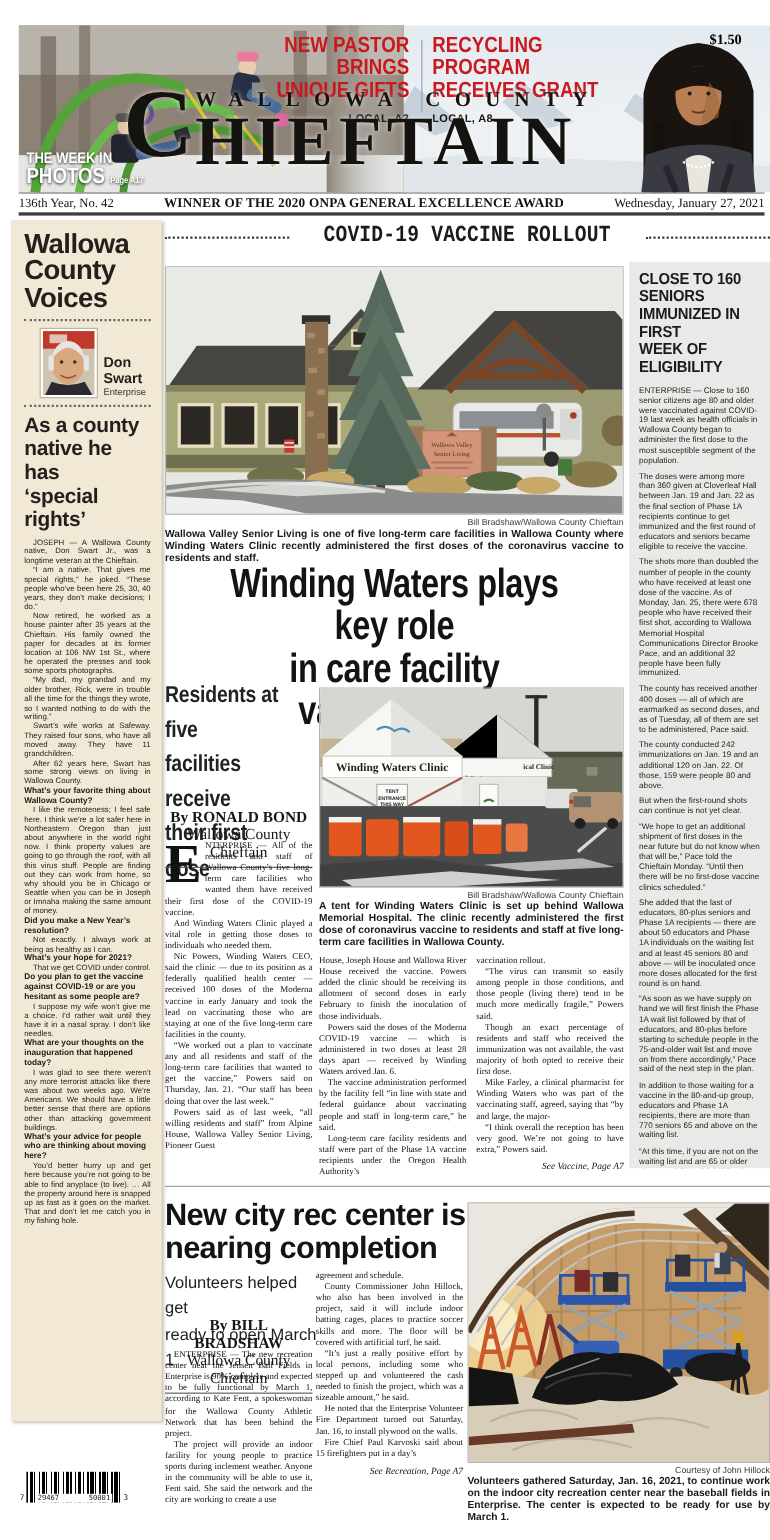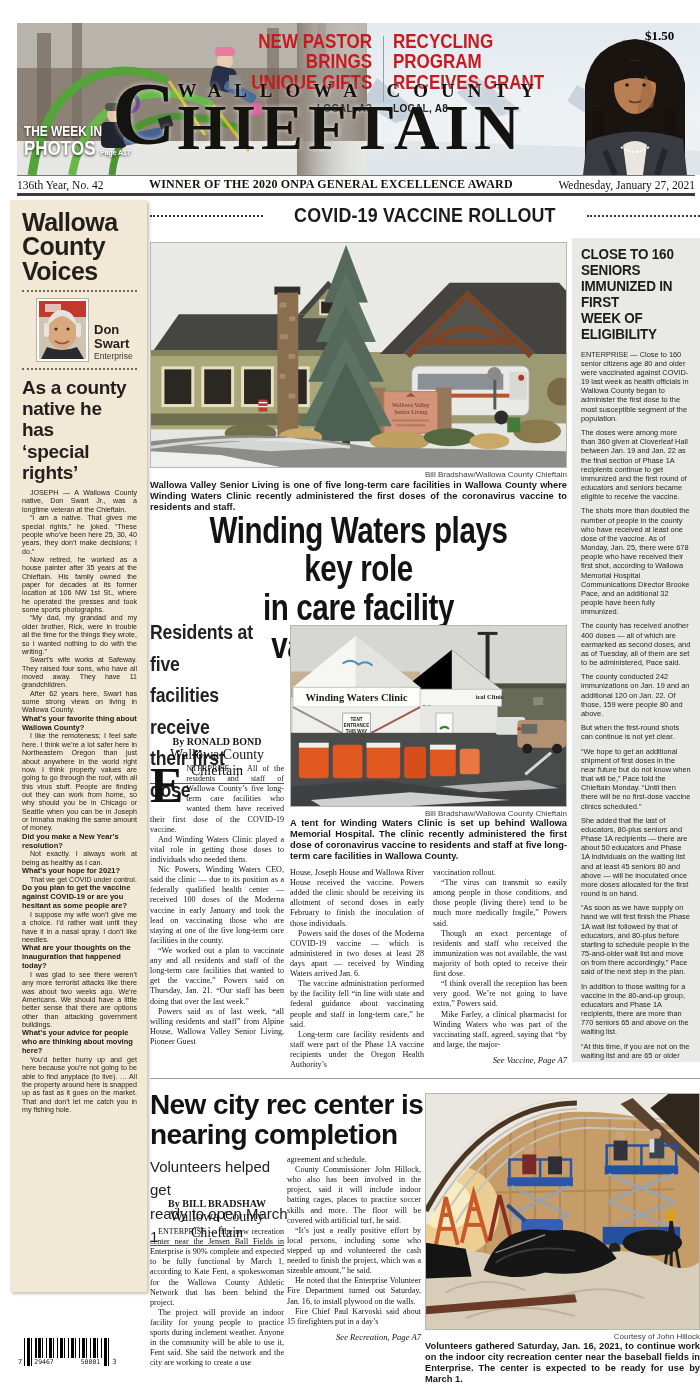--- a/index.html
+++ b/index.html
@@ -11,21 +11,21 @@
   .condL{display:inline-block;transform:scaleX(0.85);transform-origin:left;}
   .condR{display:inline-block;transform:scaleX(0.85);transform-origin:right;}
 
   
   .m-photo{left:17px;top:23px;width:683px;height:152px;}
   .teaser{font-weight:bold;color:#c8191f;font-size:20px;line-height:1.02;}
   .teaser .ref{color:#15120f;font-size:10px;margin-top:12px;font-weight:bold;letter-spacing:.3px;}
   .vdiv{width:1px;background:#90a0ae;}
   .price{font-family:"Liberation Serif",serif;font-weight:bold;font-size:13px;color:#000000;}
   .promo{color:#fff;font-weight:bold;text-shadow:0 1px 3px rgba(0,0,0,.85);line-height:1;}
-  .promo .l1{font-size:14px;}
+  .promo .l1{font-size:14px;margin-top:12px;}
   .promo .l2{font-size:20px;}
   .promo .pg{font-size:8px;font-weight:bold;}
   .nameplate{display:flex;align-items:flex-start;color:#15130f;
              font-family:"Liberation Serif",serif;text-shadow:0 0 5px rgba(255,255,255,.7);}
   .np-c{font-size:88px;line-height:.78;font-weight:bold;}
   .np-right{margin-left:2px;}
   .np-top{font-size:19px;letter-spacing:13px;font-weight:600;white-space:nowrap;}
   .np-rest{font-size:63px;line-height:.82;font-weight:bold;letter-spacing:5px;margin-top:1px;white-space:nowrap;}
   .infobar{left:17px;top:175px;width:678px;height:17px;display:flex;justify-content:space-between;
            align-items:center;border-top:1px solid #777;border-bottom:3px solid #3c3c3c;
@@ -50,35 +50,35 @@
   .barcode{left:18px;top:1338px;width:102px;}
   .bc-wrap{display:flex;align-items:flex-end;gap:2px;}
   .bc-digit{font-size:7px;font-family:"DejaVu Sans Mono",monospace;}
   .bc-bars{width:86px;height:28px;background:repeating-linear-gradient(90deg,
      #000 0,#000 1.5px,#fff 1.5px,#fff 3px,#000 3px,#000 6px,#fff 6px,#fff 7px,
      #000 7px,#000 8px,#fff 8px,#fff 11px);position:relative;}
   .bc-nums{position:absolute;left:8px;right:8px;bottom:0;background:#fff;font-size:6.5px;
      font-family:"DejaVu Sans Mono",monospace;display:flex;justify-content:space-between;padding:0 2px;}
 
   
-  .banner{left:150px;top:203px;width:550px;display:flex;align-items:flex-start;gap:8px;}
+  .banner{left:150px;top:203px;width:550px;display:flex;align-items:flex-start;gap:8px;font-family:Liberation Mono, monospace;}
   .banner .line{flex:1;border-top:2px dotted #3a3a3a;margin-top:12px;}
   .banner .txt{font-size:21px;font-weight:bold;color:#1b1b1b;letter-spacing:.2px;white-space:nowrap;}
 
   
   .ph{border:1px solid #b5b5b2;box-sizing:border-box;}
   .credit{font-size:8px;color:#3c3c3a;text-align:right;}
   .caption{font-weight:bold;font-size:9.3px;line-height:1.2;color:#181818;text-align:justify;}
 
   
   .mainhead{left:150px;top:512px;width:417px;text-align:center;font-size:37px;font-weight:bold;
             line-height:1.04;color:#131313;letter-spacing:-.5px;}
   .deck{left:150px;top:616px;width:140px;font-size:21px;line-height:1.5;color:#222;font-weight:bold;letter-spacing:-.2px;}
   .byline{text-align:center;font-family:"Liberation Serif",serif;}
-  .byline .b1{font-weight:bold;font-size:10px;color:#151515;}
+  .byline .b1{font-weight:bold;font-size:14px;color:#151515;}
   .byline .b2{font-size:14px;color:#151515;}
   .colrule{border-top:1px solid #555;margin-top:4px;}
   .newscol{font-family:"Liberation Serif",serif;font-size:8.1px;line-height:1.25;text-align:justify;color:#151310;}
   .newscol p{margin:0;text-indent:8px;}
   .newscol p.ni{text-indent:0;}
   .dropcap{float:left;font-size:50px;line-height:.78;font-weight:bold;padding:2px 3px 0 0;color:#111;}
   .jump{font-family:"Liberation Serif",serif;font-style:italic;font-size:8.6px;text-align:right;margin-top:5px;color:#151310;}
 
   
   .graybox{left:572px;top:238px;width:128px;height:824px;background:#e9e9e7;
@@ -400,22 +400,22 @@
   <div class="abs newscol" style="left:290px;top:868px;width:134px;">
     <p class="ni">House, Joseph House and Wallowa River House received the vaccine. Powers added the clinic should be receiving its allotment of second doses in early February to finish the inoculation of those individuals.</p>
     <p>Powers said the doses of the Moderna COVID-19 vaccine — which is administered in two doses at least 28 days apart — received by Winding Waters arrived Jan. 6.</p>
     <p>The vaccine administration performed by the facility fell “in line with state and federal guidance about vaccinating people and staff in long-term care,” he said.</p>
     <p>Long-term care facility residents and staff were part of the Phase 1A vaccine recipients under the Oregon Health Authority’s</p>
   </div>
   <div class="abs newscol" style="left:433px;top:868px;width:134px;">
     <p class="ni">vaccination rollout.</p>
     <p>“The virus can transmit so easily among people in those conditions, and those people (living there) tend to be much more medically fragile,” Powers said.</p>
     <p>Though an exact percentage of residents and staff who received the immunization was not available, the vast majority of both opted to receive their first dose.</p>
+    <p>Mike Farley, a clinical pharmacist for Winding Waters who was part of the vaccinating staff, agreed, saying that “by and large, the major-</p>
     <p>“I think overall the reception has been very good. We’re not going to have extra,” Powers said.</p>
-    <p>Mike Farley, a clinical pharmacist for Winding Waters who was part of the vaccinating staff, agreed, saying that “by and large, the major-</p>
     <div class="jump">See Vaccine, Page A7</div>
   </div>
 
   <svg class="abs ph" style="left:290px;top:625px;" width="277" height="182" viewBox="0 0 277 182" preserveAspectRatio="none">
     <rect width="277" height="182" fill="#d6d7d3"></rect>
     <rect x="0" y="46" width="130" height="22" fill="#c3b393"></rect>
     <rect x="0" y="64" width="130" height="8" fill="#b4a280"></rect>
     <rect x="148" y="60" width="129" height="48" fill="#686a58"></rect>
     <rect x="148" y="58" width="129" height="5" fill="#4c4e40"></rect>
     <g fill="#8a8c7a">

